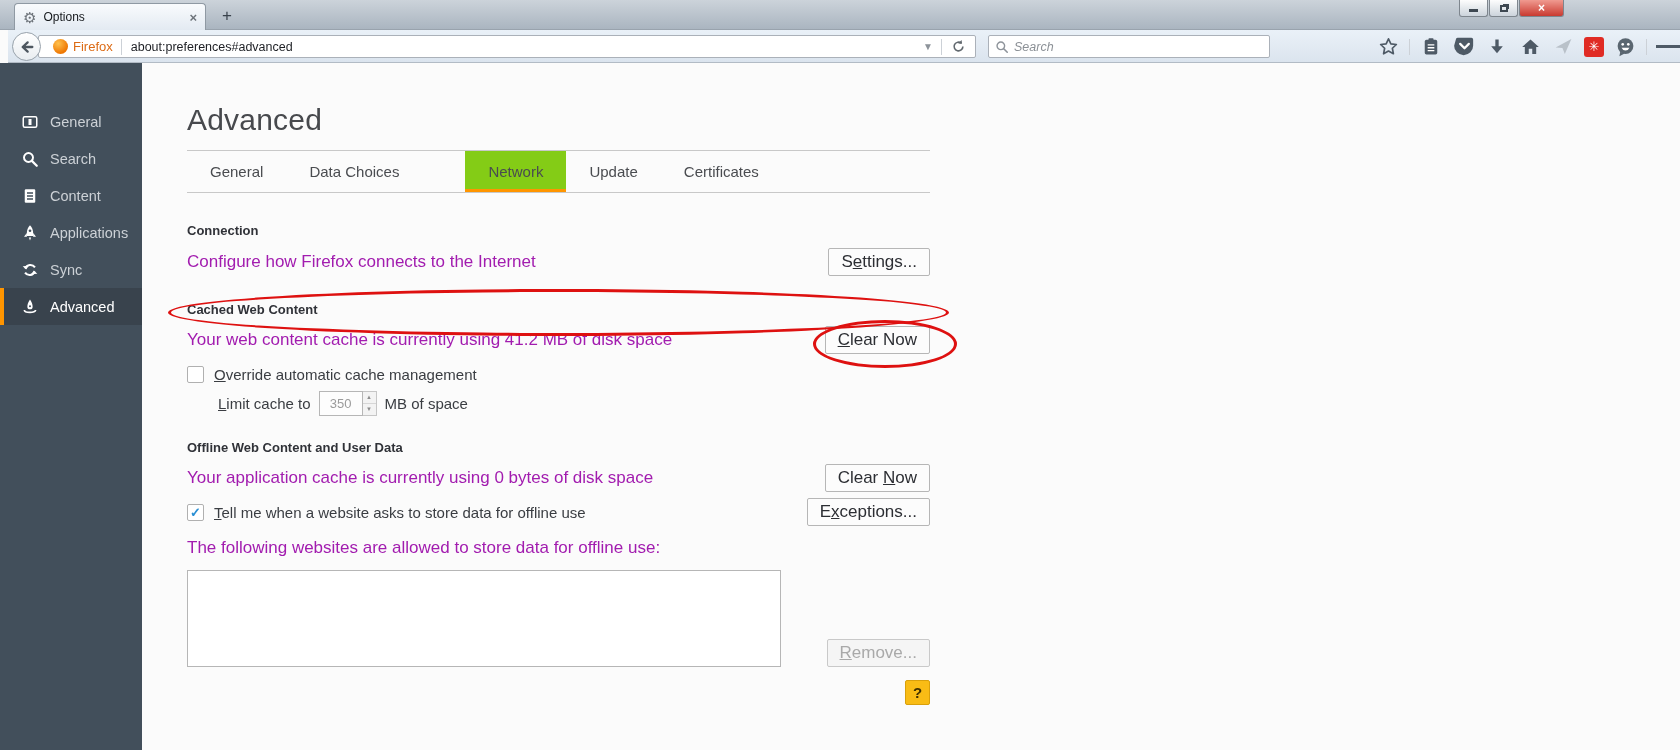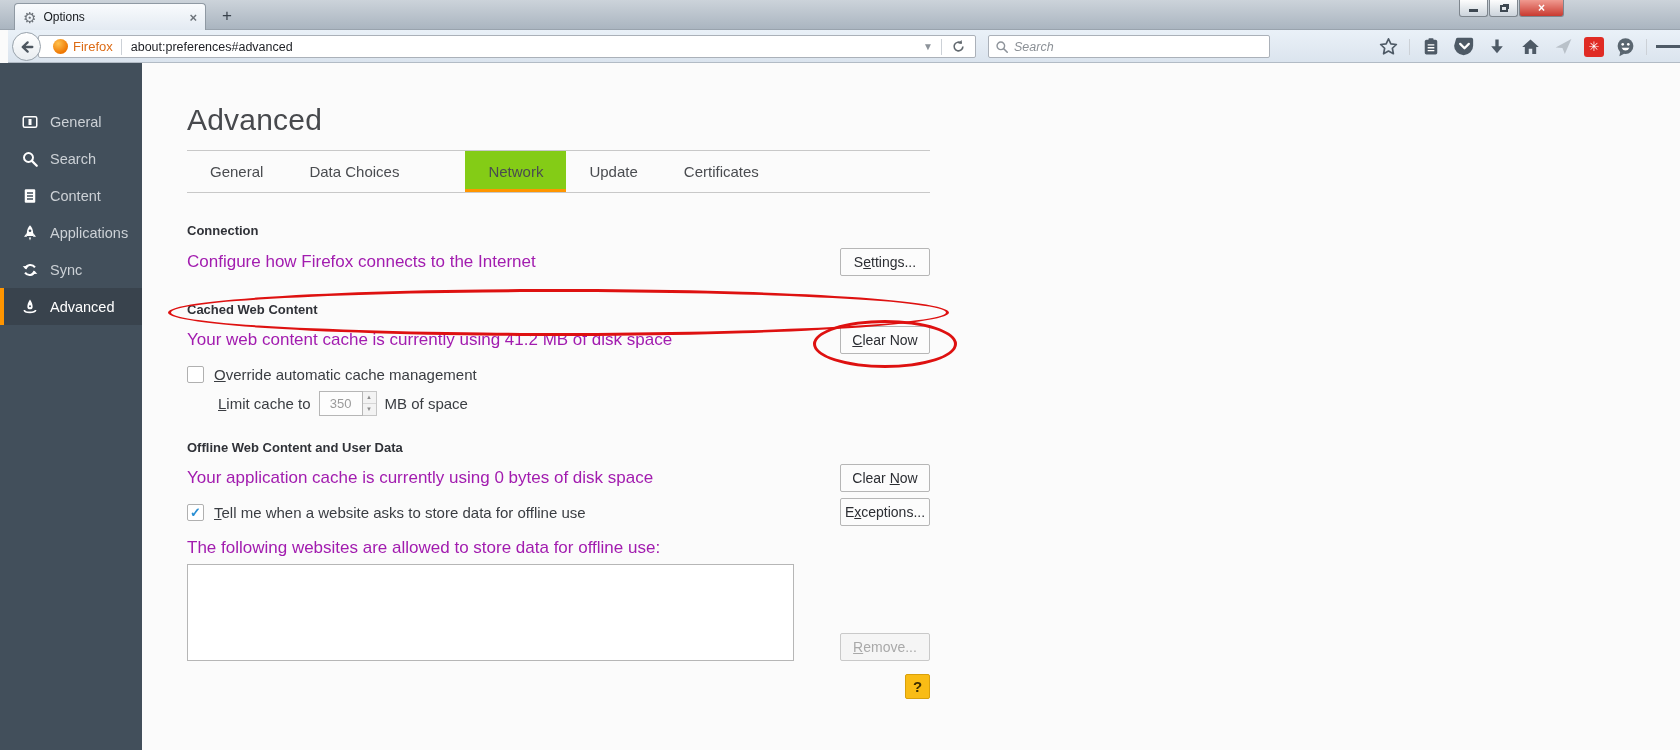--- a/index.html
+++ b/index.html
@@ -67,22 +67,22 @@
   .main { position:relative; margin-left:45px; width:743px; }
   .page-title { font-size:30px; color:#47494d; font-weight:400; padding-top:40px; letter-spacing:.2px; }
   .cat-tabs { display:flex; margin-top:13px; border-top:1px solid #c8c8c8;
     border-bottom:1px solid #c8c8c8; }
   .cat-tab { padding:0 23px; line-height:41px; font-size:15px; color:#4a4c50; cursor:default; }
   .cat-tab.active { background:#84cc16; box-shadow:inset 0 -3px 0 var(--accent,#ff9500);margin-left:43px; }
 
   .sec-heading { font-size:13px; font-weight:bold; color:#303238; }
   .row { display:flex; align-items:center; justify-content:space-between; min-height:28px; }
   .desc { font-size:17px; color:#a21caf; }
-  .btn { min-width:90px; height:28px; padding:0 0; background:#fcfcfc;
-    border:1px solid #b6b6b6; border-radius:2px; font-size:14px; color:#2c2e33;
+  .btn { min-width:90px; height:28px; padding:0 12px; background:#fcfcfc;
+    border:1px solid #b6b6b6; border-radius:2px; font-size:17px; color:#2c2e33;
     font-family:"Liberation Sans",sans-serif; }
   .btn:disabled, .btn.disabled { color:#a9a9a9; border-color:#c9c9c9; background:#f5f5f5; }
   .ak { text-decoration:underline; }
 
   .check-row { display:flex; align-items:center; gap:10px; }
   .checkbox { width:17px; height:17px; background:#fff; border:1px solid #b0b0b0;
     border-radius:2px; display:flex; align-items:center; justify-content:center;
     font-size:13px; font-weight:bold; color:transparent; }
   .checkbox.checked { color:#2a8fd4; }
   .cb-label { font-size:15px; color:#3a3d42; }
@@ -90,21 +90,21 @@
   .limit-row { display:flex; align-items:center; gap:8px; margin-left:31px; }
   .num-wrap { display:flex; }
   .num-input { width:44px; height:25px; border:1px solid #b6b6b6; background:#fdfdfd;
     text-align:center; font-size:13px; color:#9b9b9b; font-family:"Liberation Sans",sans-serif; }
   .spinner { width:14px; height:25px; border:1px solid #c6c6c6; border-left:none;
     display:flex; flex-direction:column; }
   .spin { flex:1; background:#f3f3f3; font-size:6px; line-height:11px; color:#8b8b8b;
     text-align:center; }
   .spin + .spin { border-top:1px solid #d6d6d6; }
 
-  .list-row { display:flex; margin-top:6px;gap:46px; }
+  .list-row { display:flex; margin-top:12px;gap:46px; }
   .listbox { width:647px; height:97px; background:#fff; border:1px solid #b6b6b6; }
   .list-side { flex:1; display:flex; align-items:flex-end; justify-content:flex-end; }
 
   .help-row { display:flex; justify-content:flex-end; margin-top:13px; }
   .help-btn { width:25px; height:25px; background:var(--help,#f9bc15); border:1px solid #d9a00b;
     border-radius:2px; font-size:15px; font-weight:bold; color:#3e2f00; }
 
   .annotation-ellipse { position:absolute; border:3px solid var(--annotation,#de1110);
     border-radius:50%; pointer-events:none; z-index:50; }
 

